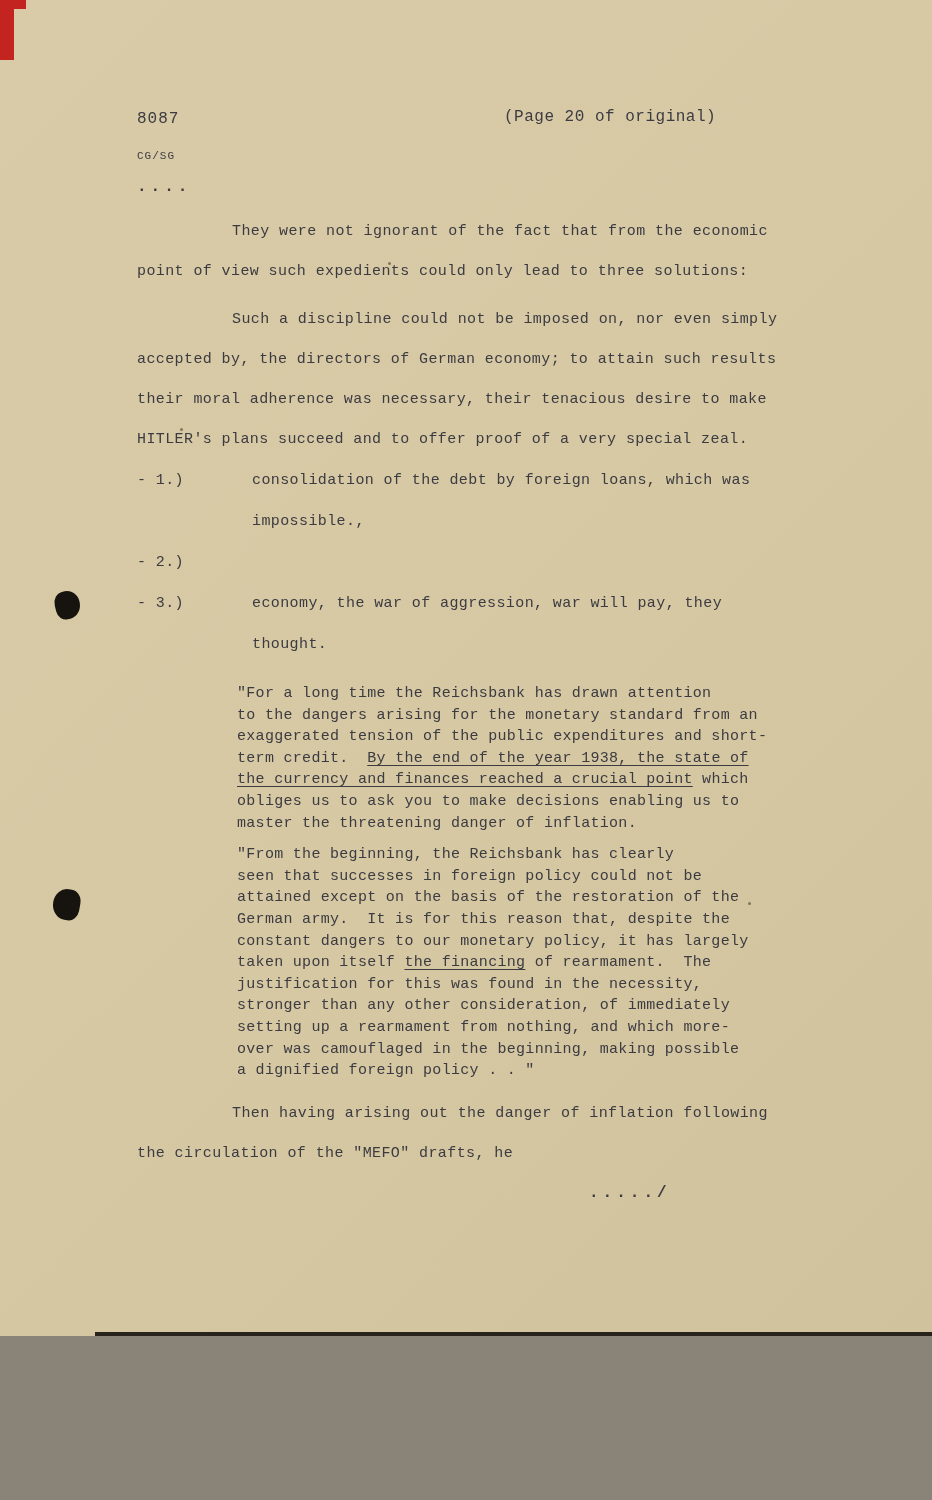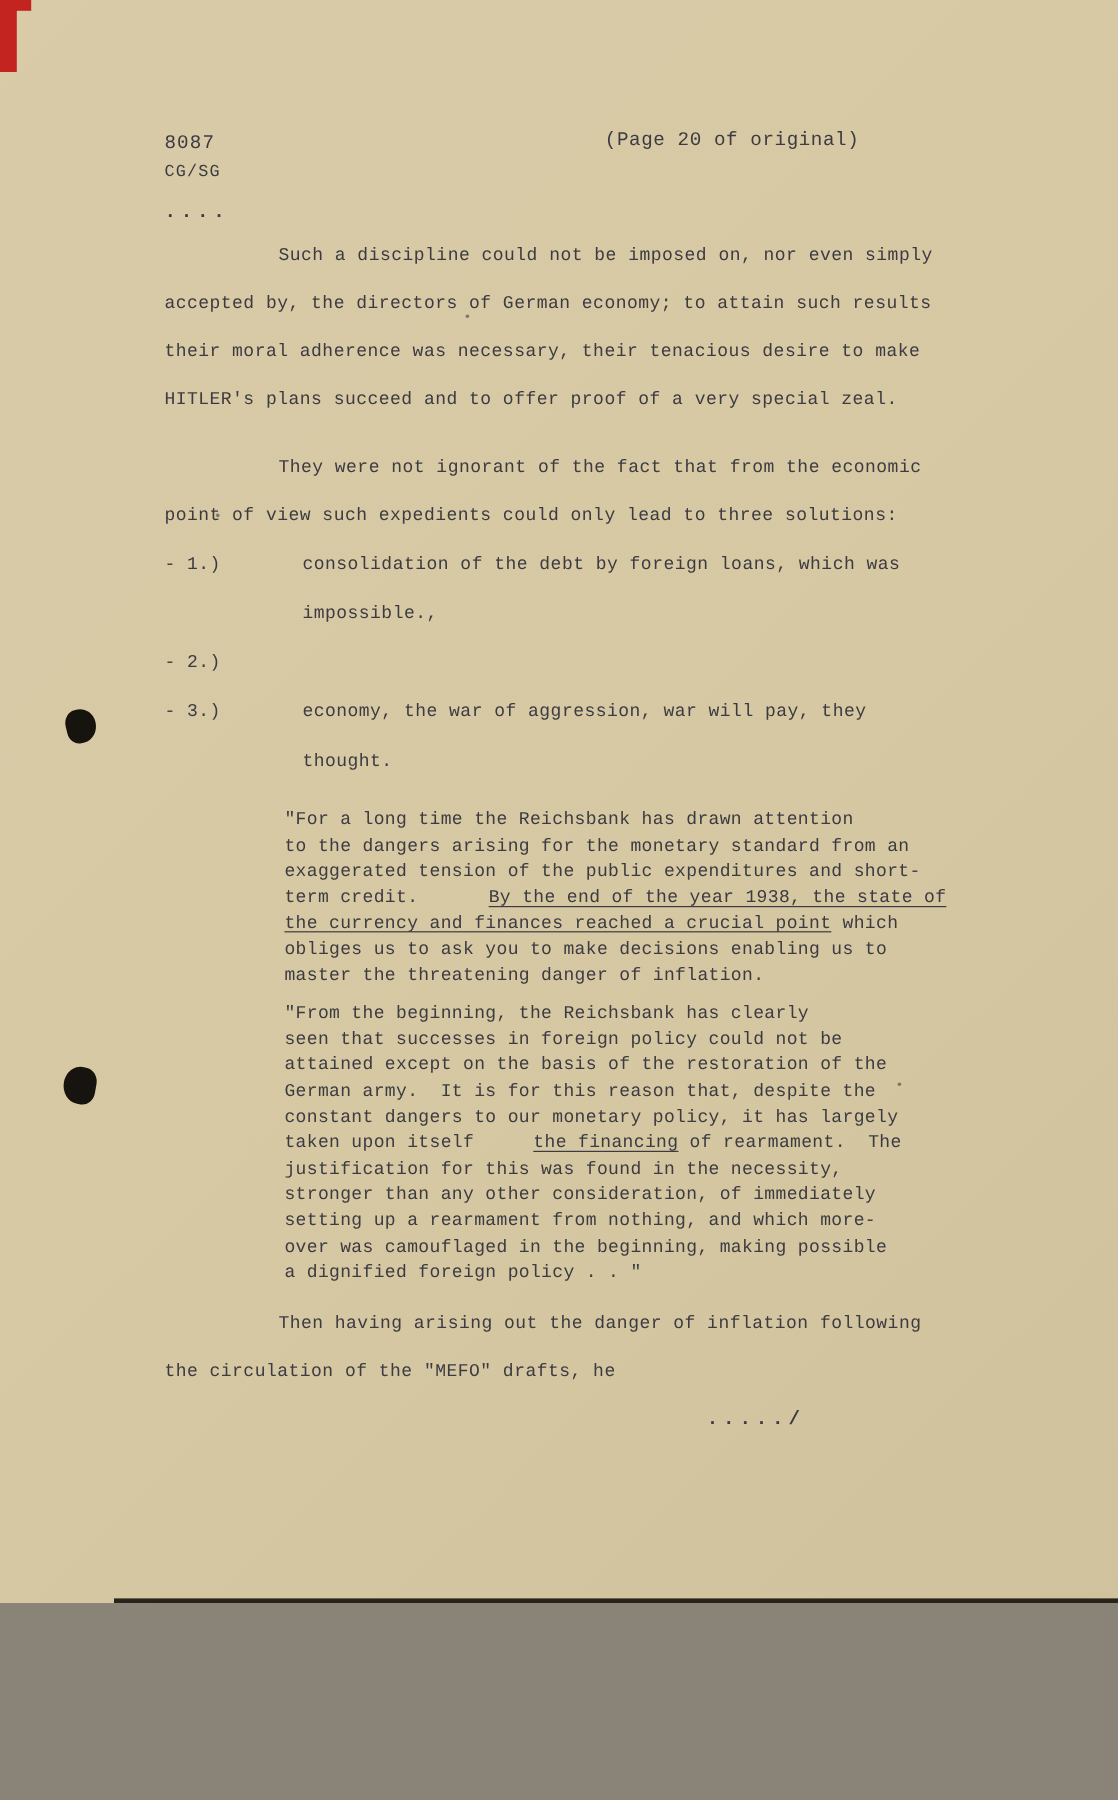--- a/index.html
+++ b/index.html
@@ -7,42 +7,42 @@
     position:relative;
     width:932px;height:1336px;
     background:linear-gradient(135deg,#d9cba7 0%,#d6c8a3 55%,#d0c29c 100%);
     font-family:Liberation Mono, monospace;
     color:#3c3b41;
     overflow:hidden;
   }
   .content{position:absolute;left:137px;top:110px;width:668px;}
   .header-row{position:relative;font-size:16px;letter-spacing:1px;height:22px;}
   .page-ref{position:absolute;left:367px;top:-2px;letter-spacing:0.5px;}
-  .initials{margin-top:4px;font-size:14px;letter-spacing:1px;}
+  .initials{margin-top:18px;font-size:11px;letter-spacing:1px;}
   .dots-top{margin-top:16px;font-size:16px;letter-spacing:4px;font-weight:bold;}
   .para{
     font-size:15px;line-height:40px;letter-spacing:0.4px;
     white-space:pre-wrap;
   }
   .indent{text-indent:95px;}
   .p1{margin-top:8px;}
   .p2{margin-top:16px;}
   .list{margin-top:0;}
   .list-item{display:flex;font-size:15px;line-height:41px;letter-spacing:0.4px;}
   .marker{width:95px;flex-shrink:0;}
   .li-text{white-space:pre-wrap;margin-left:20px;}
   .p3{margin-top:16px;}
   .quote{
     margin-left:100px;width:562px;
     font-size:15px;line-height:21.6px;letter-spacing:0.3px;
     white-space:pre-wrap;
   }
   .q1{margin-top:18px;}
   .q2{margin-top:10px;}
-  .u{text-decoration:underline;text-underline-offset:3px;margin-left:40px;}
+  .u{text-decoration:underline;text-underline-offset:3px;}
   .p4{margin-top:12px;}
   .dots-bottom{margin-top:10px;margin-left:452px;font-size:16px;letter-spacing:4px;font-weight:bold;}
   
   .red-mark-v{position:absolute;left:0;top:8px;width:14px;height:52px;background:#c32420;}
   .red-mark-h{position:absolute;left:0;top:0;width:26px;height:9px;background:#c32420;}
   .hole{position:absolute;background:#17130e;}
   .hole-1{left:55px;top:591px;width:25px;height:28px;border-radius:46% 54% 58% 42%;transform:rotate(-14deg);}
   .hole-2{left:53px;top:889px;width:27px;height:31px;border-radius:55% 45% 42% 58%;transform:rotate(10deg);}
   .bottom-line{position:absolute;left:95px;bottom:0;width:837px;height:4px;background:#28231b;}
   .speck{position:absolute;width:3px;height:3px;border-radius:50%;background:#5a5348;opacity:.7;}
@@ -65,27 +65,27 @@
 
     <div class="header-row">
       <span>8087</span>
       <span class="page-ref">(Page 20 of original)</span>
     </div>
 
     <div class="initials">CG/SG</div>
 
     <div class="dots-top">....</div>
 
+    <div class="para indent p2">They were not ignorant of the fact that from the economic
+point of view such expedients could only lead to three solutions:</div>
+
     <div class="para indent p1">Such a discipline could not be imposed on, nor even simply
 accepted by, the directors of German economy; to attain such results
 their moral adherence was necessary, their tenacious desire to make
 HITLER's plans succeed and to offer proof of a very special zeal.</div>
-
-    <div class="para indent p2">They were not ignorant of the fact that from the economic
-point of view such expedients could only lead to three solutions:</div>
 
     <div class="list">
       <div class="list-item">
         <span class="marker">- 1.)</span>
         <span class="li-text">consolidation of the debt by foreign loans, which was impossible.,</span>
       </div>
       <div class="list-item">
         <span class="marker">- 2.)</span>
       </div>
       <div class="list-item">

